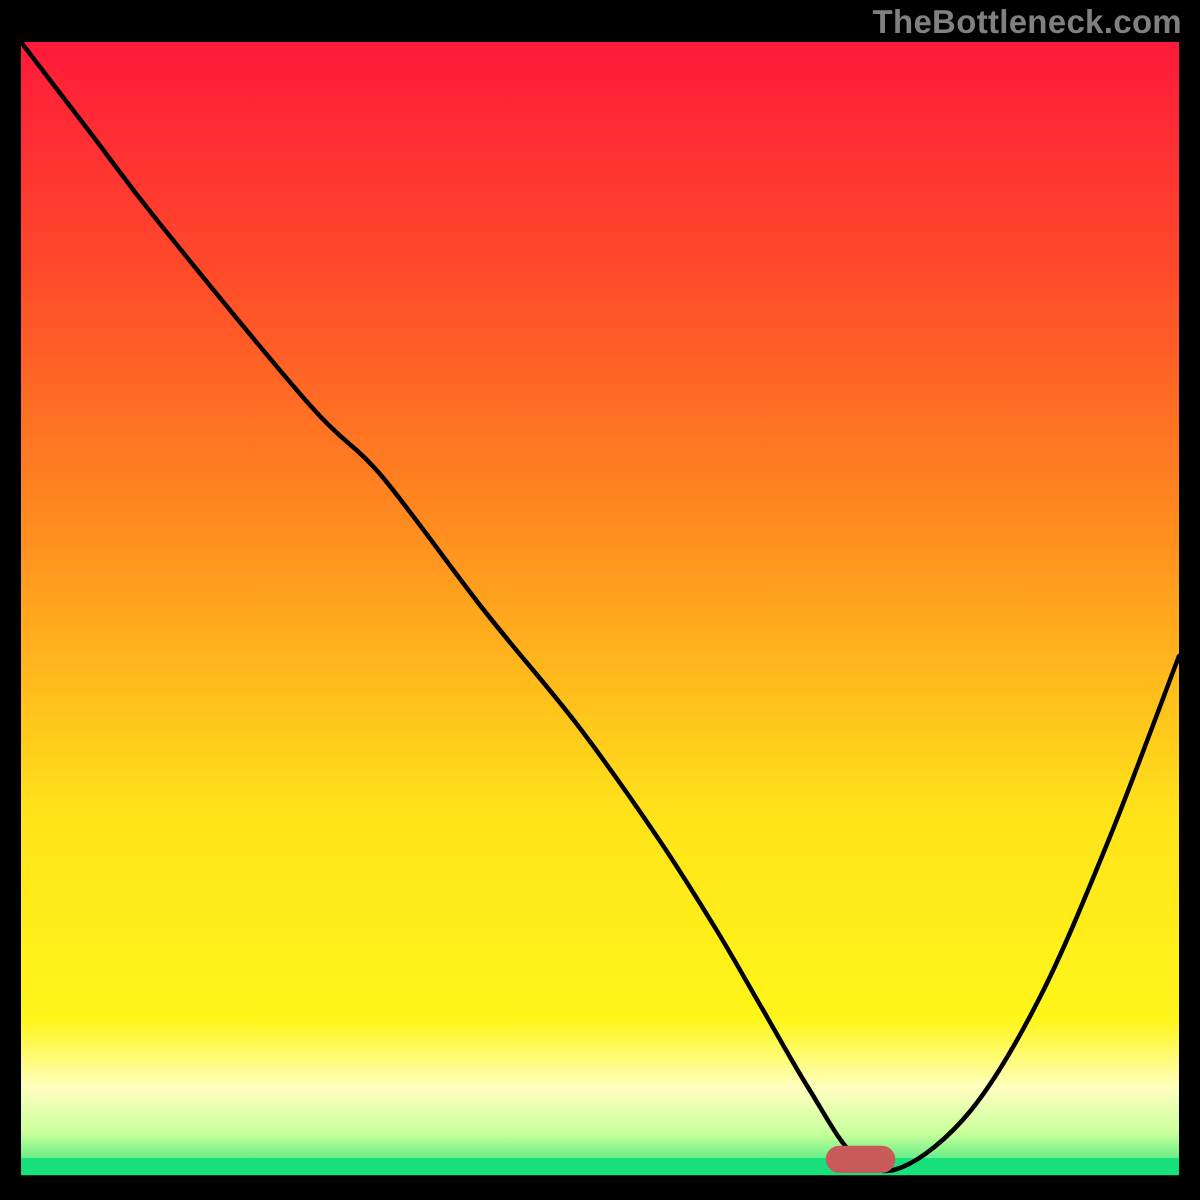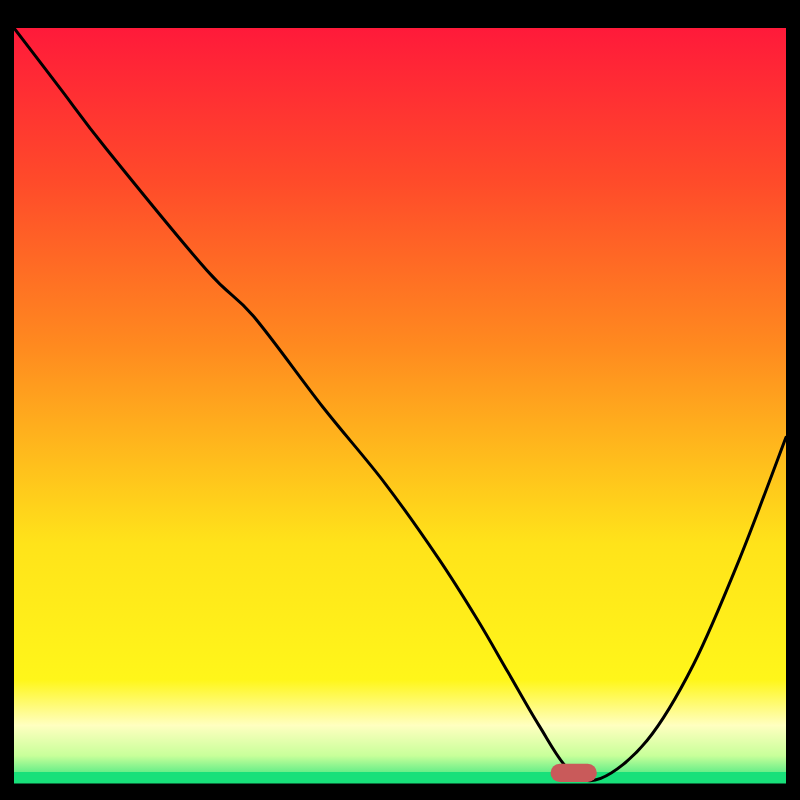--- a/index.html
+++ b/index.html
@@ -35,20 +35,21 @@
     height: 758px;
   }
   .plot svg {
     display: block;
   }
 </style>
 </head>
 <body>
 
 <div class="outer">
+  <div class="watermark">TheBottleneck.com</div>
 
   <div class="plot">
     <svg id="chart-svg" viewBox="0 0 772 758" width="772" height="758">
         <defs>
           <linearGradient id="bg-grad" x1="0" y1="0" x2="0" y2="1">
             <stop offset="0%" stop-color="#ff1a3a"></stop>
             <stop offset="20%" stop-color="#ff4a2a"></stop>
             <stop offset="42%" stop-color="#ff8a1f"></stop>
             <stop offset="68%" stop-color="#ffe31a"></stop>
             <stop offset="86%" stop-color="#fff61a"></stop>

